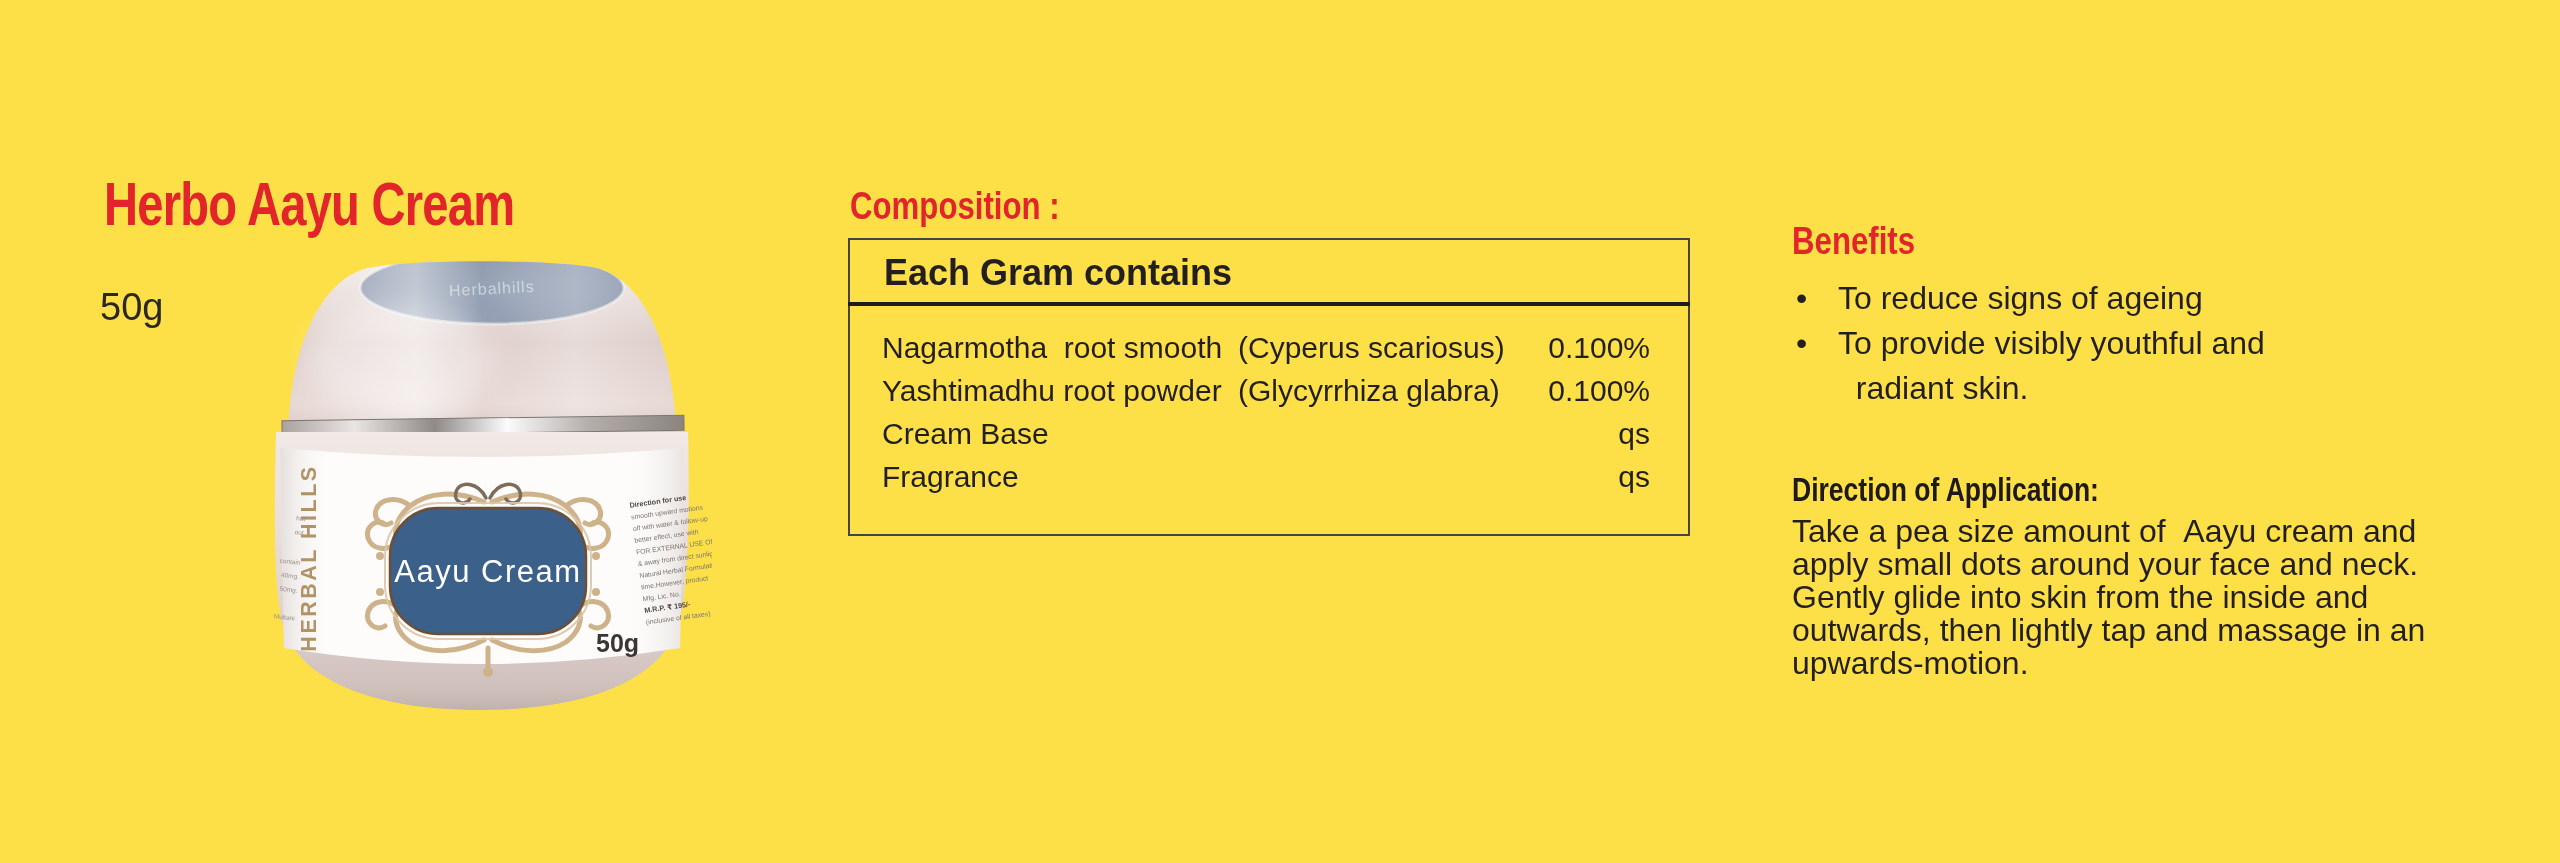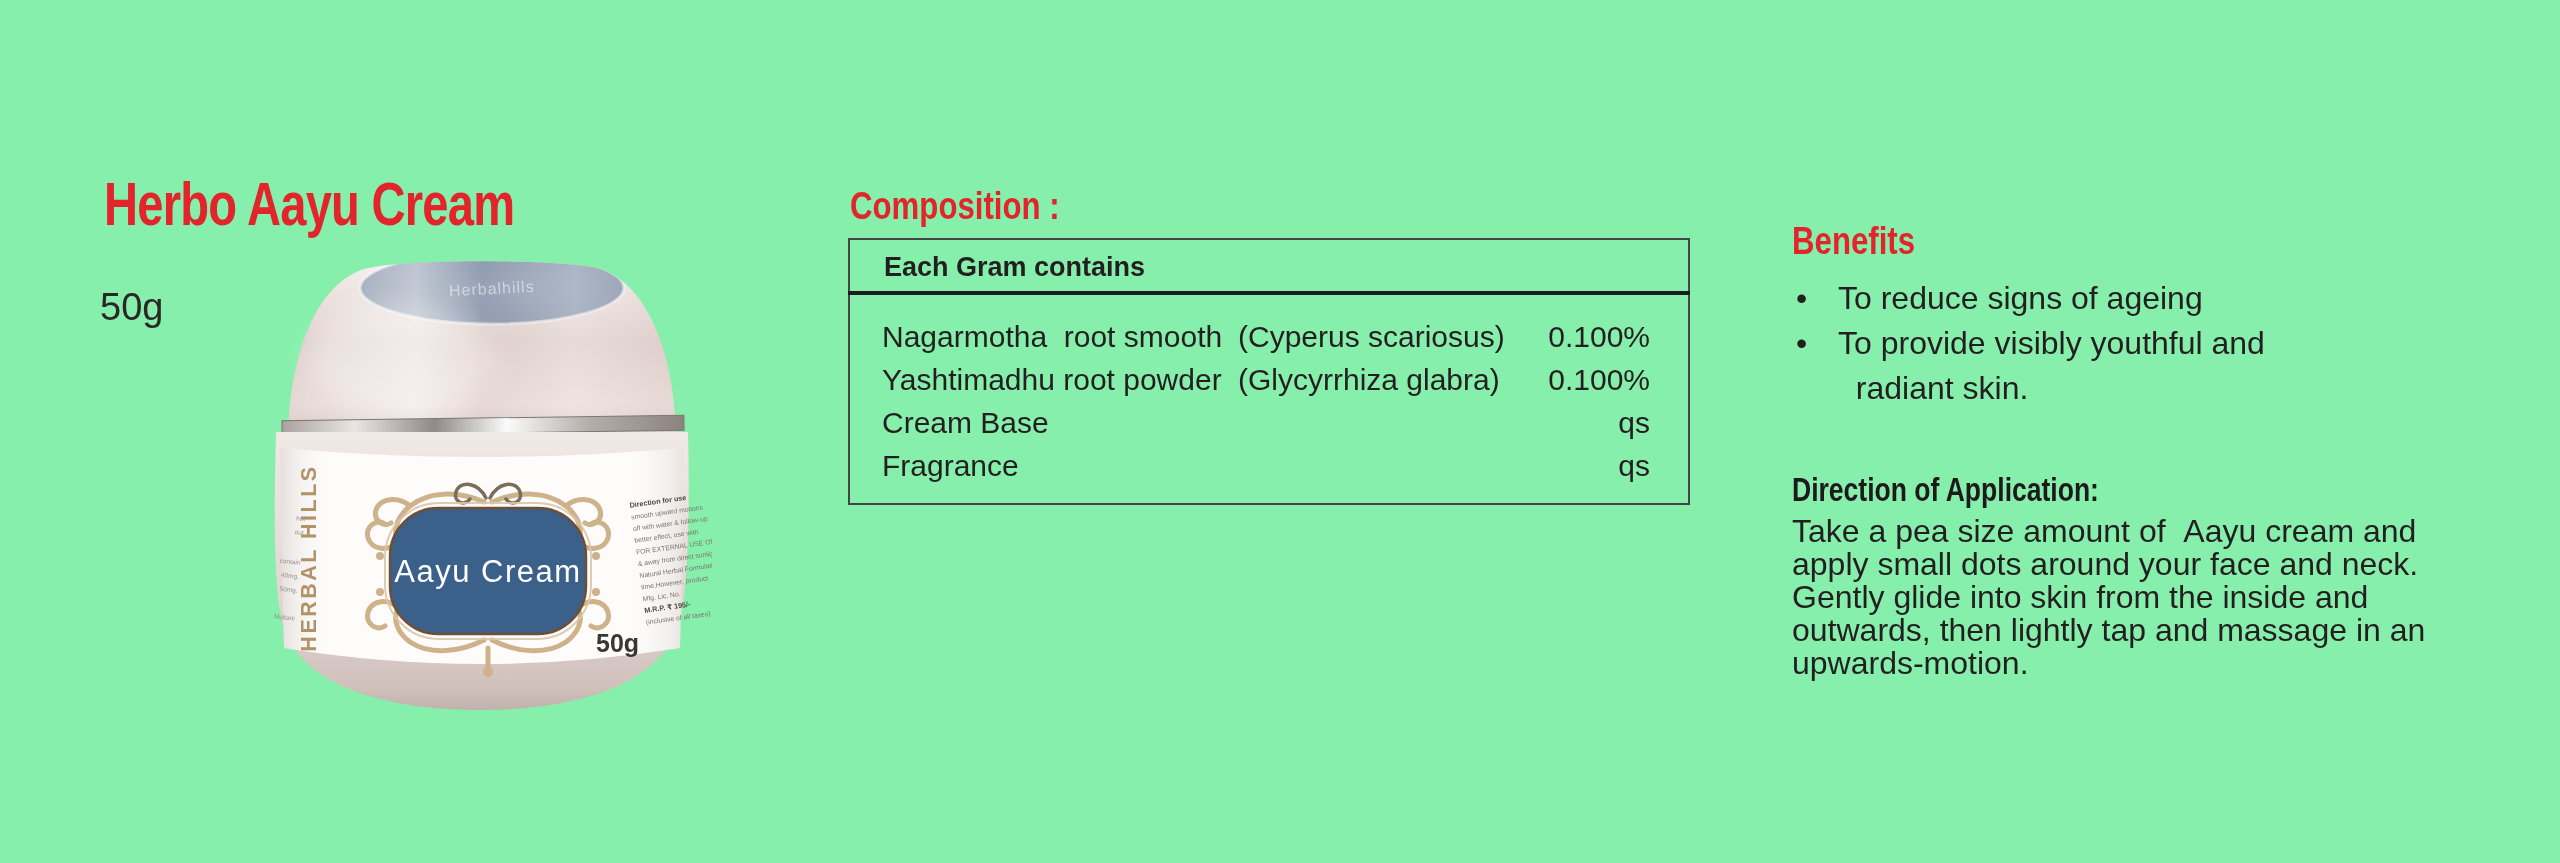--- a/index.html
+++ b/index.html
@@ -1,36 +1,36 @@
 <!DOCTYPE html>
 <html><head>
 <meta charset="utf-8">
 <style>
   html,body{margin:0;padding:0;}
   body{background:#fce9f0;font-family:"Liberation Sans","DejaVu Sans",sans-serif;}
-  .canvas{position:relative;width:2560px;height:863px;background:#86efac;overflow:hidden;}
+  .canvas{position:relative;width:2560px;height:863px;background:#fde047;overflow:hidden;}
 
   
   .title{position:absolute;left:104px;top:168px;margin:0;font-size:62px;font-weight:bold;
          color:#e2242b;letter-spacing:-1px;transform:scaleX(0.76);transform-origin:left top;white-space:nowrap;}
   .weight{position:absolute;left:100px;top:286px;font-size:38px;color:#2b2725;}
   .jar{position:absolute;left:252px;top:258px;width:460px;height:458px;}
 
   
   .comp-head{position:absolute;left:850px;top:184px;margin:0;font-size:39px;font-weight:bold;
              color:#e2242b;transform:scaleX(0.80);transform-origin:left top;white-space:nowrap;}
   .comp-table{position:absolute;left:848px;top:238px;width:840px;border-collapse:collapse;
               table-layout:fixed;border:2px solid #454545;color:#231f20;}
-  .comp-table th{ text-align:left;font-size:27px;font-weight:bold;padding:12px 0 8px 34px;
+  .comp-table th{ text-align:left;font-size:36px;font-weight:bold;padding:12px 0 8px 34px;
                   border-bottom:4px solid #1c1c1c;white-space:pre;}
   .comp-table td{font-size:30px;line-height:43px;white-space:pre;padding:0;}
   .comp-table td.c-amt{text-align:right;padding-right:38px;}
   .comp-table td.c-name{padding-left:32px;}
   .comp-table tbody tr:first-child td{padding-top:20px;}
-  .comp-table tbody tr:last-child td{padding-bottom:16px;}
+  .comp-table tbody tr:last-child td{padding-bottom:36px;}
 
   
   .right-col{position:absolute;left:1792px;top:176px;width:740px;color:#231f20;margin-top:44px;}
   .sec-head{margin:0;font-size:39px;line-height:42px;font-weight:bold;color:#e2242b;
             transform:scaleX(0.80);transform-origin:left top;white-space:nowrap;}
   .benefits{list-style:none;margin:14px 0 0 0;padding:0 0 0 4px;font-size:32px;line-height:45px;}
   .benefits li{display:flex;}
   .benefits .blt{width:42px;flex:0 0 42px;}
   .benefits .btxt{white-space:pre-line;}
   .dir-head{margin:57px 0 0 0;font-size:34px;line-height:42px;font-weight:bold;color:#1e1a1b;

